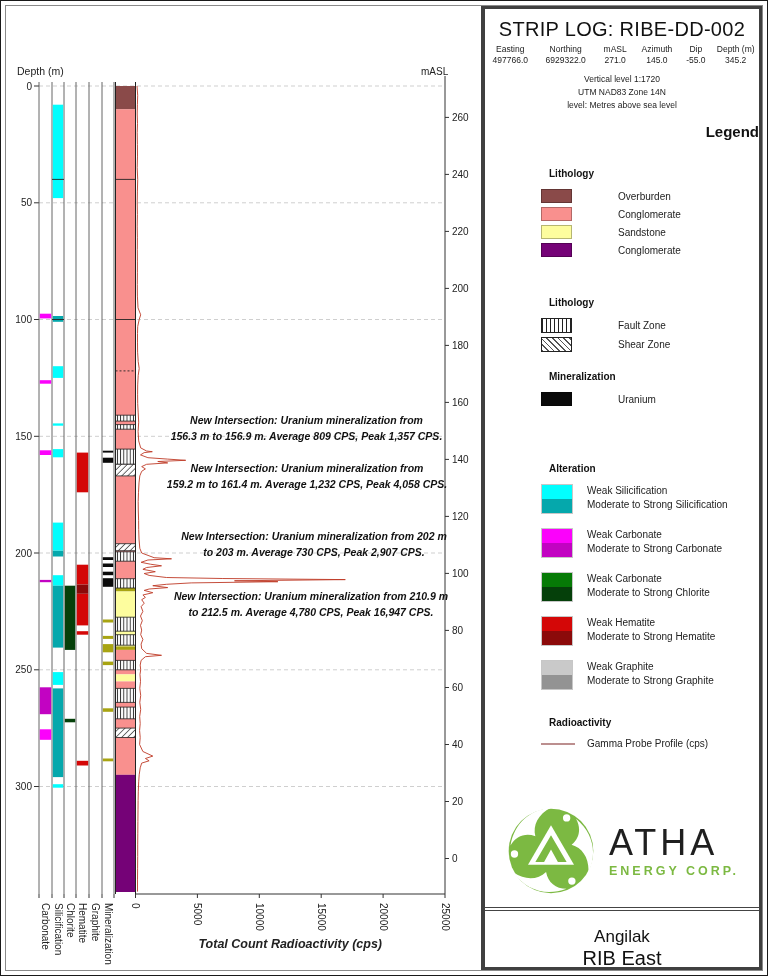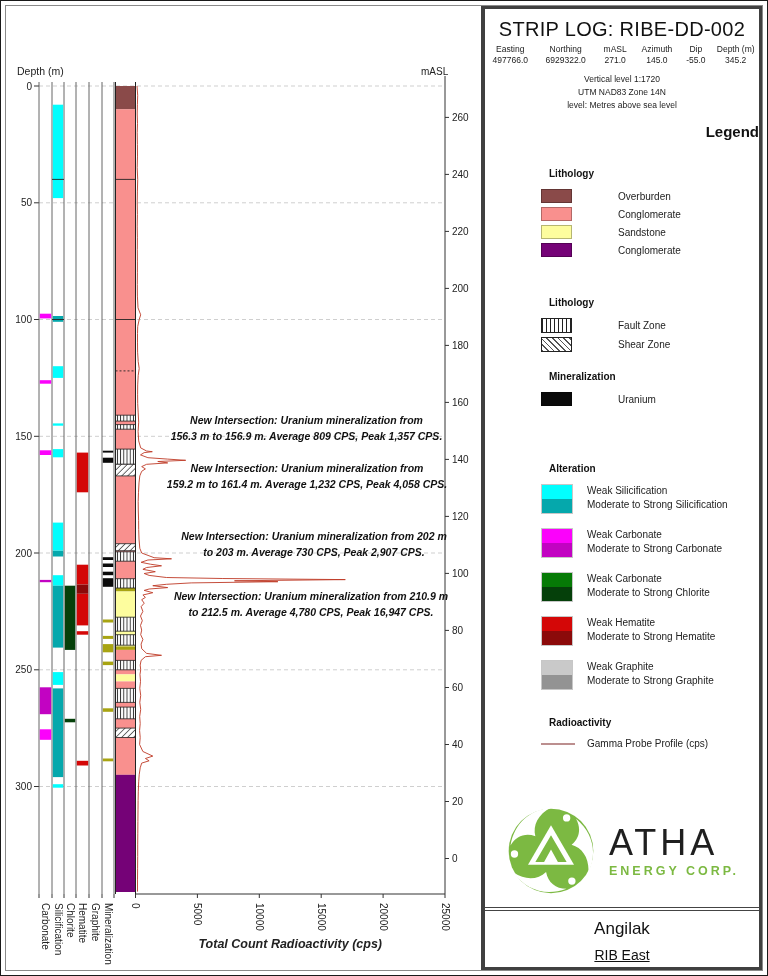--- a/index.html
+++ b/index.html
@@ -28,22 +28,22 @@
   .alt-labels div{font-size:10px;line-height:14px;}
   .rad-row{display:flex;align-items:center;}
   .rad-line{width:34px;height:2px;margin-right:12px;flex:none;}
   .rad-row span{font-size:10px;}
   .logo{position:absolute;top:796px;left:0;right:0;display:flex;align-items:center;justify-content:center;gap:12px;}
   .wordmark{text-align:left;}
   .wordmark .atha{font-size:36px;letter-spacing:4px;color:#1f1f1f;line-height:1;}
   .wordmark .tagline{font-size:12.5px;letter-spacing:3px;font-weight:bold;margin-top:3px;}
   .footer{position:absolute;left:0;right:0;bottom:0;height:56px;text-align:center;border-top:1px solid #444;}
   .footer::before{content:"";position:absolute;top:-4px;left:-1px;right:-1px;border-top:1px solid #444;}
-  .footer .project{font-size:17px;color:#111;margin-top:8px;}
-  .footer .area{font-size:14px;color:#111;margin-top:8px;text-decoration:underline;}
+  .footer .project{font-size:17px;color:#111;margin-top:16px;}
+  .footer .area{font-size:20px;color:#111;margin-top:0;}
 </style>
 </head>
 <body>
 
 <div class="page">
 
   <svg id="log-svg" width="480" height="976" style="font-family:'Liberation Sans',sans-serif;">
       <defs>
     <pattern id="hatchV" patternUnits="userSpaceOnUse" width="3.2" height="4">
       <rect width="3.2" height="4" fill="#ffffff"></rect>

